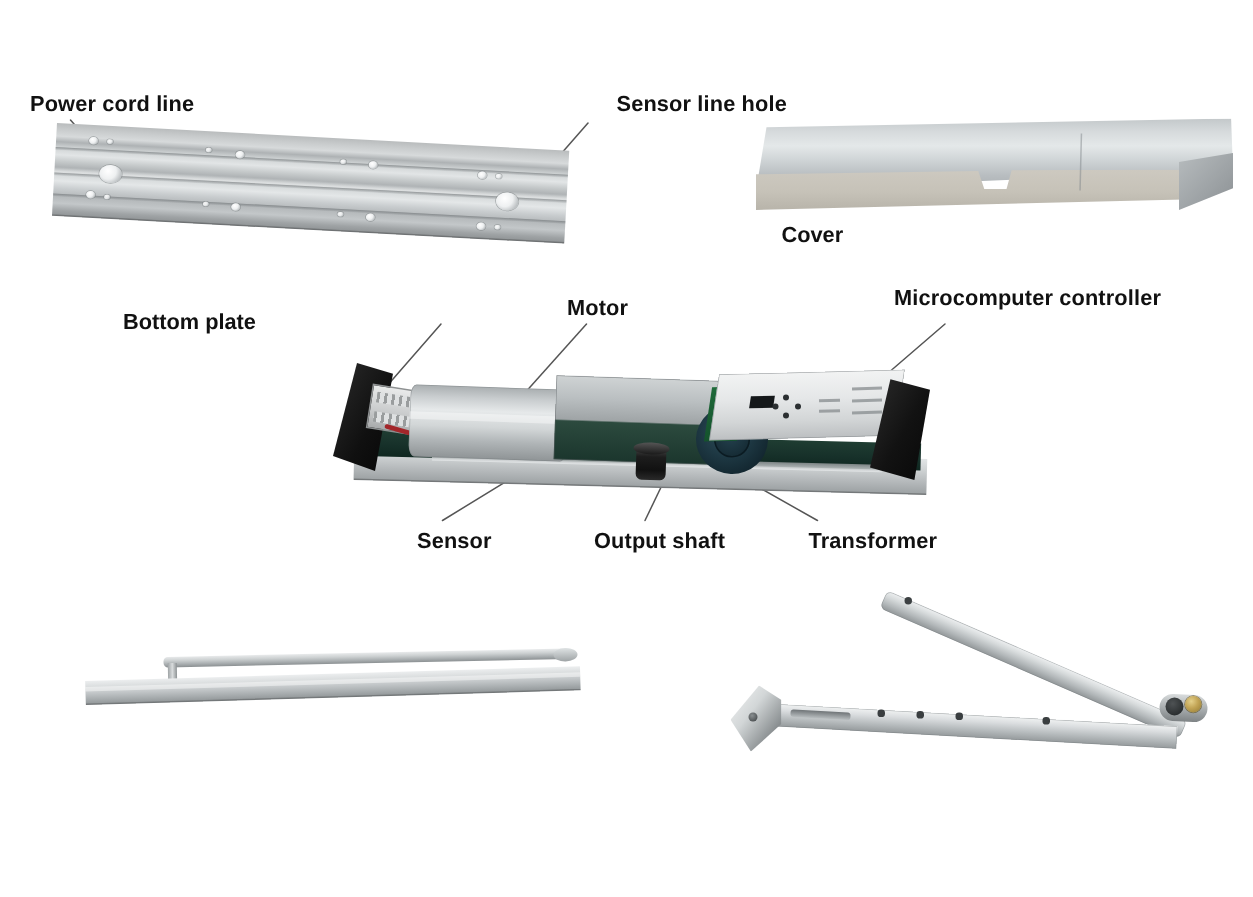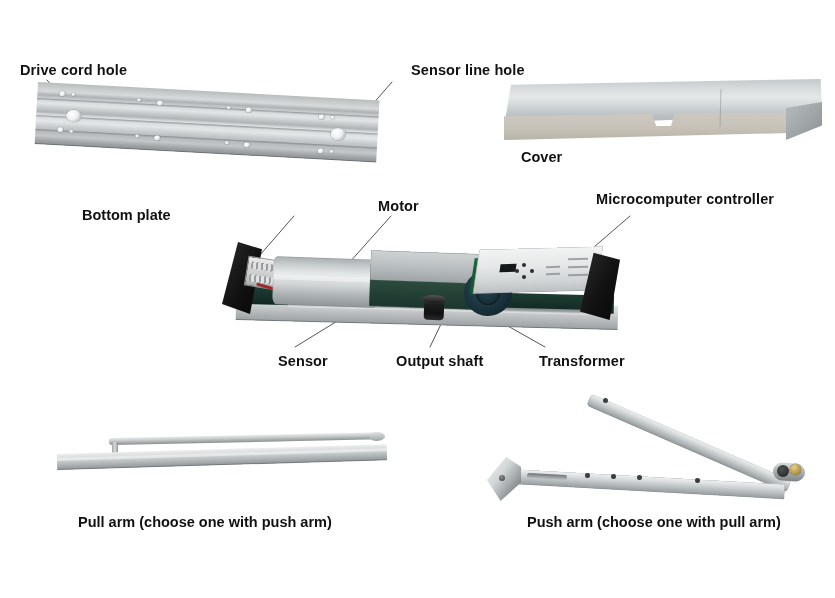--- a/index.html
+++ b/index.html
@@ -479,26 +479,24 @@
     <div class="push-hole" style="left:126px;top:89px;"></div>
     <div class="push-hole" style="left:152px;top:90px;"></div>
     <div class="push-hole" style="left:210px;top:93px;"></div>
     <div class="push-bracket"></div>
     <div class="push-bracket-hole"></div>
     <div class="push-pivot"></div>
     <div class="pivot-dark" style="left:292px;top:80px;"></div>
     <div class="pivot-bolt" style="left:305px;top:79px;"></div>
   </div>
 
-  <div class="lbl" style="left:20px;  top:63px;">Drive cord hole</div>
+  <div class="lbl" style="left:20px;  top:63px;">Power cord line</div>
   <div class="lbl" style="left:389px; top:63px;margin-left:22px;">Sensor line hole</div>
   <div class="lbl" style="left:378px; top:199px;">Motor</div>
   <div class="lbl" style="left:596px; top:192px;">Microcomputer controller</div>
   <div class="lbl" style="left:278px; top:354px;">Sensor</div>
   <div class="lbl" style="left:396px; top:354px;">Output shaft</div>
   <div class="lbl" style="left:539px; top:354px;">Transformer</div>
 
   <div class="cap" style="left:82px;  top:160px;margin-top:48px;">Bottom plate</div>
   <div class="cap" style="left:521px; top:150px;">Cover</div>
-  <div class="cap" style="left:78px;  top:515px;">Pull arm (choose one with push arm)</div>
-  <div class="cap" style="left:527px; top:515px;">Push arm (choose one with pull arm)</div>
 
 </div>
 
 </body></html>

